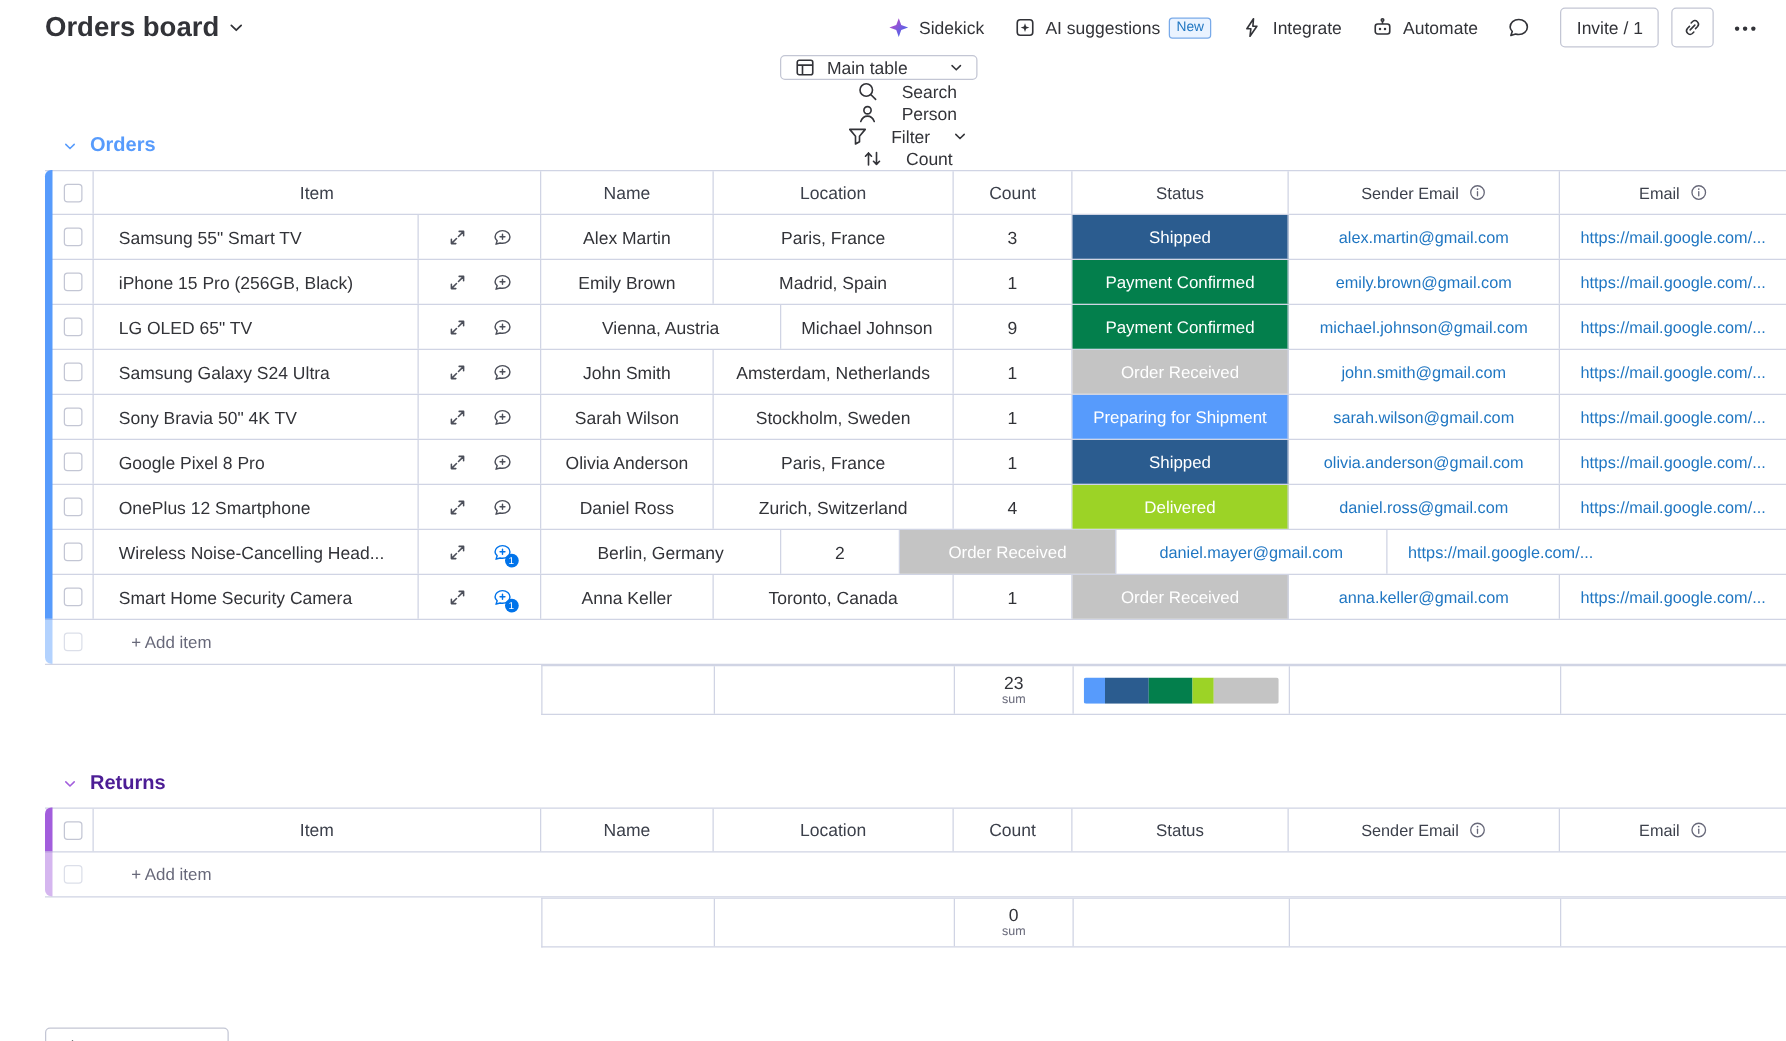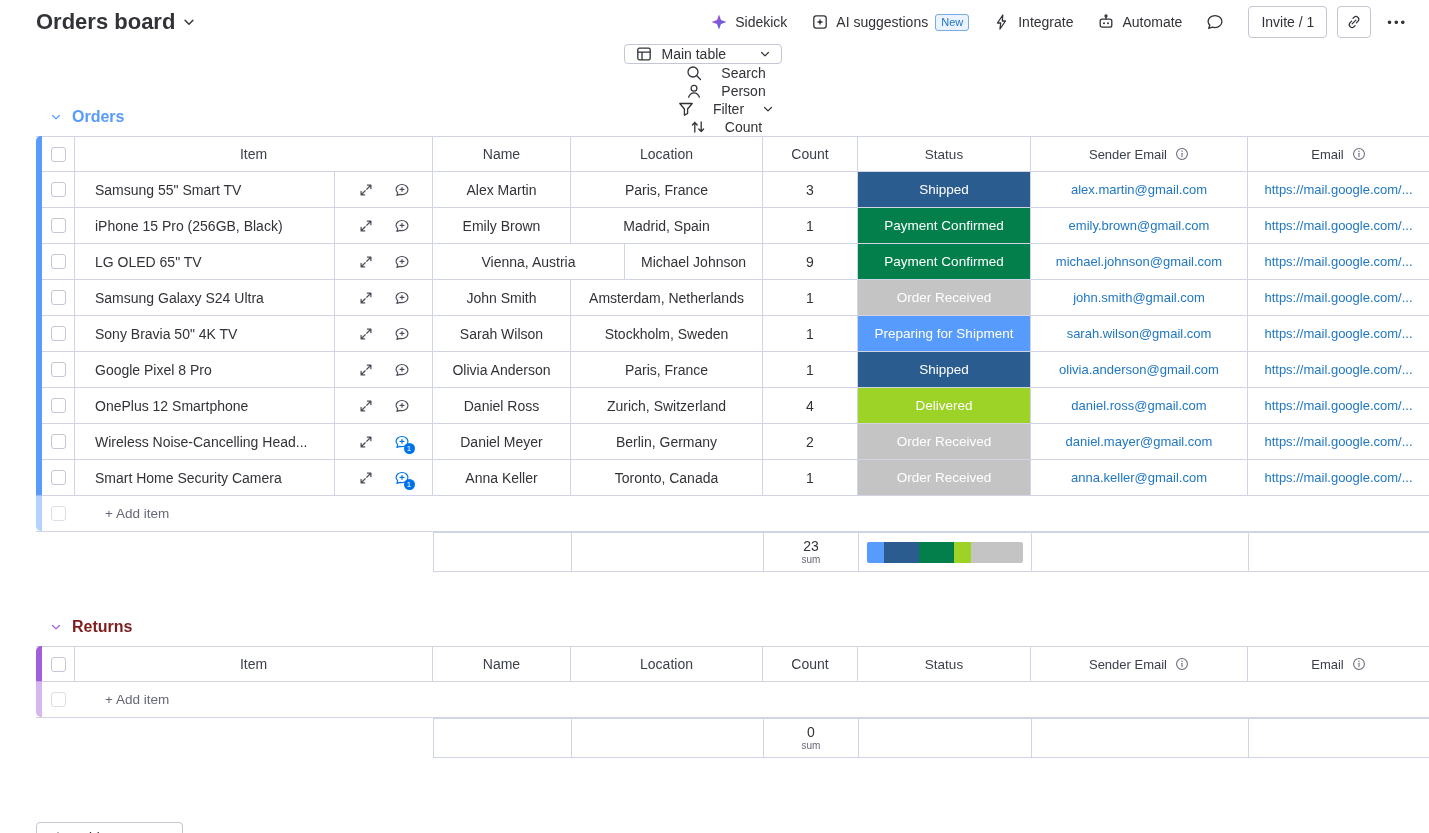--- a/index.html
+++ b/index.html
@@ -530,21 +530,20 @@
                 <use href="#sym-open"></use>
               </svg>
             </span>
           <span class="rowicon has-updates">
             <svg class="i16">
                 <use href="#sym-bubble"></use>
               </svg>
             <span class="upd-badge">1</span>
           </span>
         </div>
-        <div class="cell c-name">Daniel Meyer</div>
         <div class="cell c-loc">Berlin, Germany</div>
         <div class="cell c-count">2</div>
         <div class="cell c-status" style="background: rgb(196, 196, 196);">Order Received</div>
         <div class="cell c-sender link">daniel.mayer@gmail.com</div>
         <div class="cell c-email link">https://mail.google.com/...</div>
       </div>
 
       <div class="t-row">
         <div class="cell c-check">
             <span class="cb"></span>
@@ -603,21 +602,21 @@
   </section>
 
   
   <section class="group group-returns">
     <div class="group-head">
       <span class="group-chev" style="color: rgb(162, 93, 220);">
           <svg class="i12">
             <use href="#sym-chev"></use>
           </svg>
         </span>
-      <span class="group-title" style="color: #7f1d1d;">Returns</span>
+      <span class="group-title" style="color: #4c1d95;">Returns</span>
     </div>
 
     <div class="table-wrap">
       <div class="group-bar-top" style="background: rgb(162, 93, 220);"></div>
       <div class="group-bar-bottom" style="background: rgb(162, 93, 220);"></div>
 
       <div class="t-row t-head">
         <div class="cell c-check">
             <span class="cb"></span>
           </div>

